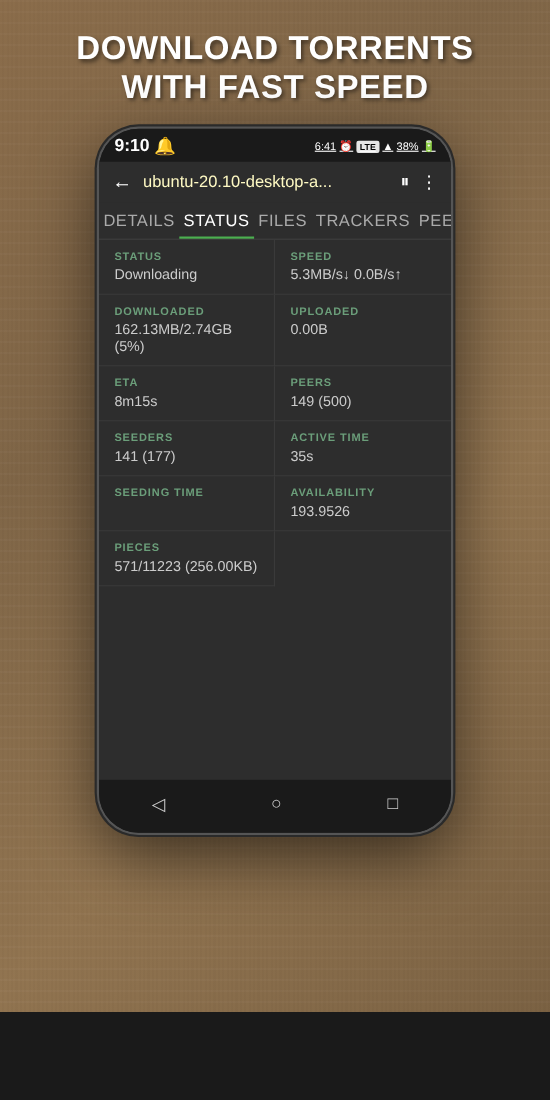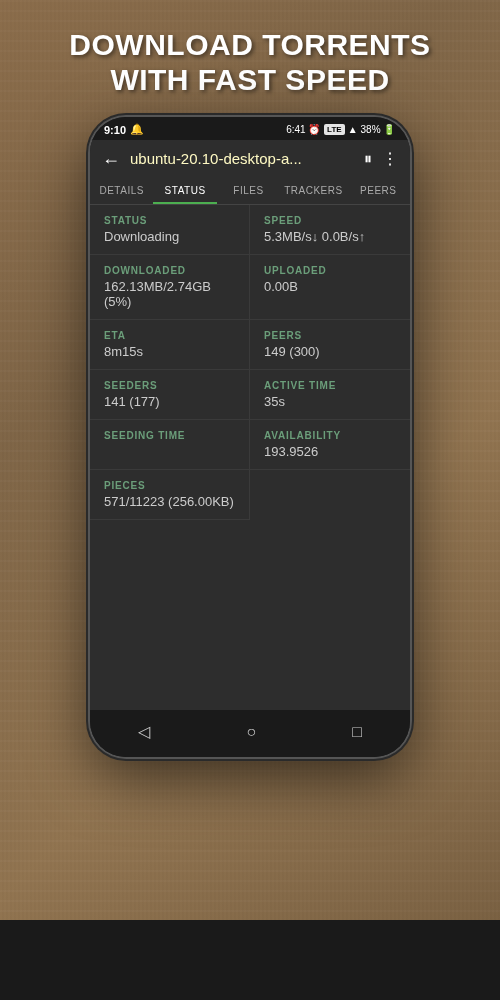--- a/index.html
+++ b/index.html
@@ -82,33 +82,34 @@
       background: #1a1a1a;
       padding: 6px 14px 4px;
       display: flex;
       align-items: center;
       justify-content: space-between;
       flex-shrink: 0;
     }
 
     .phone-time {
       color: #fff;
-      font-size: 11px;
+      font-size: 16px;
       font-weight: bold;
       display: flex;
       align-items: center;
       gap: 4px;
     }
 
     .phone-status-right {
       color: #fff;
       font-size: 10px;
       display: flex;
       align-items: center;
       gap: 3px;
+      text-decoration: underline;
     }
 
     .status-badge {
       background: #e5e5e5;
       color: #000;
       font-size: 8px;
       font-weight: bold;
       padding: 1px 3px;
       border-radius: 2px;
     }
@@ -161,21 +162,21 @@
       display: flex;
       background: #2d2d2d;
       border-bottom: 1px solid #444;
       flex-shrink: 0;
     }
 
     .tab {
       flex: 1;
       text-align: center;
       padding: 8px 4px;
-      font-size: 10px;
+      font-size: 15px;
       color: #aaa;
       letter-spacing: 0.5px;
       font-weight: 500;
       cursor: pointer;
       position: relative;
     }
 
     .tab.active {
       color: #fff;
     }
@@ -333,21 +334,21 @@
           <div class="stat-value">0.00B</div>
         </div>
 
         <div class="stat-cell">
           <div class="stat-label">ETA</div>
           <div class="stat-value">8m15s</div>
         </div>
 
         <div class="stat-cell">
           <div class="stat-label">PEERS</div>
-          <div class="stat-value">149 (300)</div>
+          <div class="stat-value">149 (500)</div>
         </div>
         <div class="stat-cell">
           <div class="stat-label">SEEDERS</div>
           <div class="stat-value">141 (177)</div>
         </div>
 
         <div class="stat-cell">
           <div class="stat-label">ACTIVE TIME</div>
           <div class="stat-value">35s</div>
         </div>

